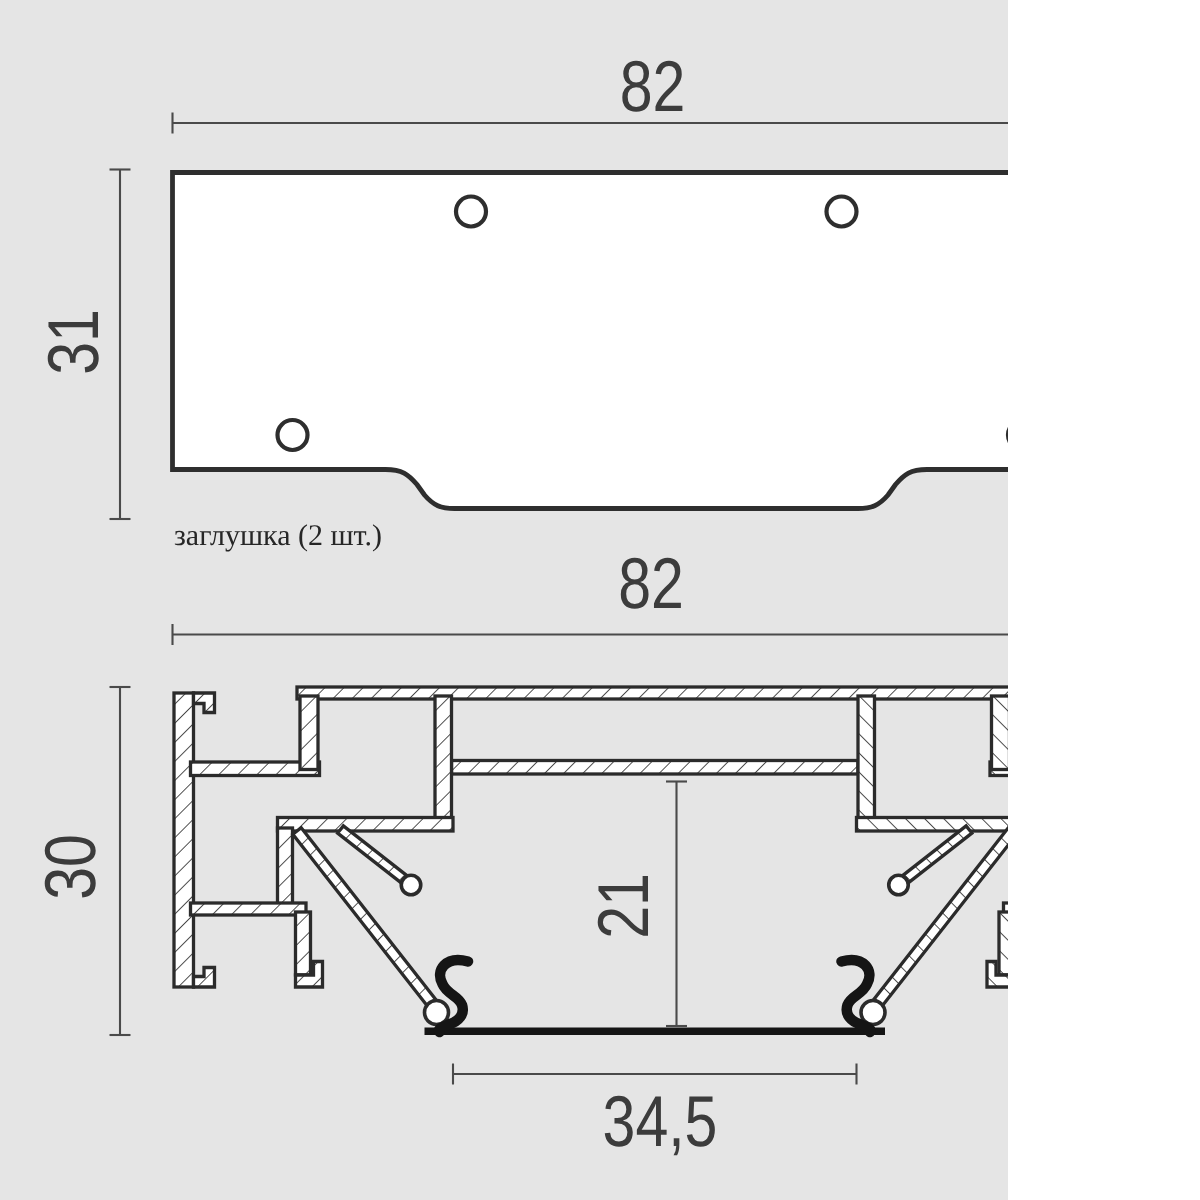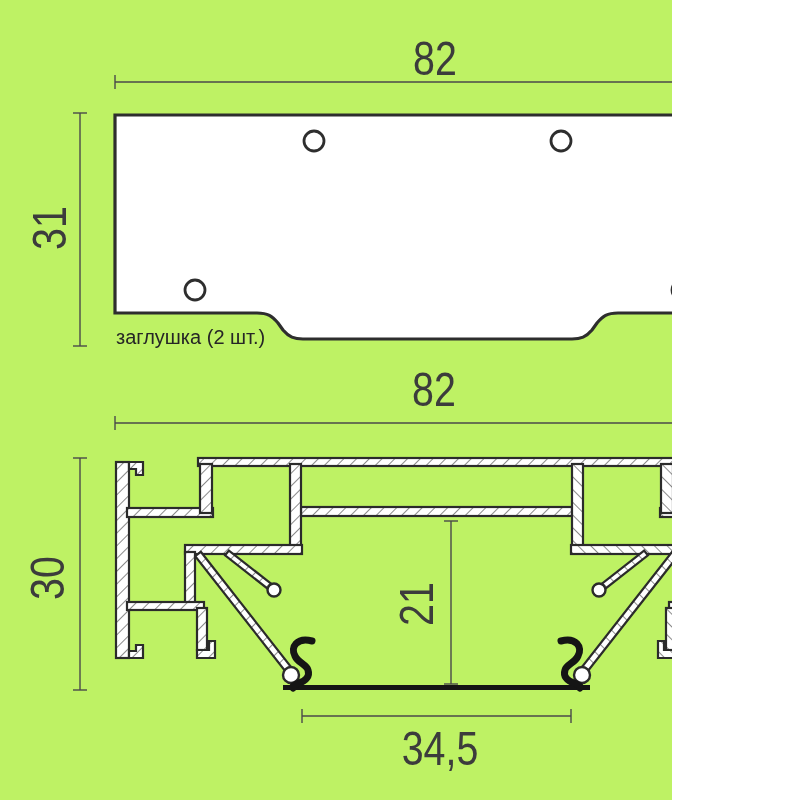--- a/index.html
+++ b/index.html
@@ -1,17 +1,17 @@
 <!DOCTYPE html>
 <html><head>
 <meta charset="utf-8">
 <style>
   html,body { margin:0; padding:0; background:#ffffff; }
   .canvas {
-    position:relative; width:672px; height:800px; background:#bef264;
+    position:relative; width:672px; height:800px; background:#e5e5e5;
     overflow:hidden;
     font-family:"Liberation Sans","DejaVu Sans",sans-serif;
   }
   .drawing-svg { position:absolute; left:0; top:0; }
 
   
   .w    { fill:url(#hatch); stroke:#2b2b2b; stroke-width:2.2; }
   .tip  { fill:#ffffff; stroke:#2b2b2b; stroke-width:2.4; }
   .hook { fill:none; stroke:#151515; stroke-width:7; stroke-linecap:round; }
   .plate{ fill:#ffffff; stroke:#2e2e2e; stroke-width:3.2; }
@@ -101,20 +101,20 @@
       <line x1="444" y1="684" x2="458" y2="684"></line>
 
       <line x1="302" y1="716" x2="571" y2="716"></line>
       <line x1="302" y1="709" x2="302" y2="723"></line>
       <line x1="571" y1="709" x2="571" y2="723"></line>
     </g>
   </svg>
 
   <div class="dim" style="left:435px; top:59px;">82</div>
   <div class="dim rot" style="left:50px; top:228px;">31</div>
-  <div class="caption" style="left:116px; top:326px;">заглушка (2 шт.)</div>
+  <div class="caption" style="left:116px; top:346px;font-family:Liberation Serif, serif;">заглушка (2 шт.)</div>
 
   <div class="dim" style="left:434px; top:390px;">82</div>
   <div class="dim rot" style="left:48px; top:578px;">30</div>
   <div class="dim rot" style="left:417px; top:604px;">21</div>
   <div class="dim" style="left:440px; top:749px;">34,5</div>
 
 </div>
 
 </body></html>

